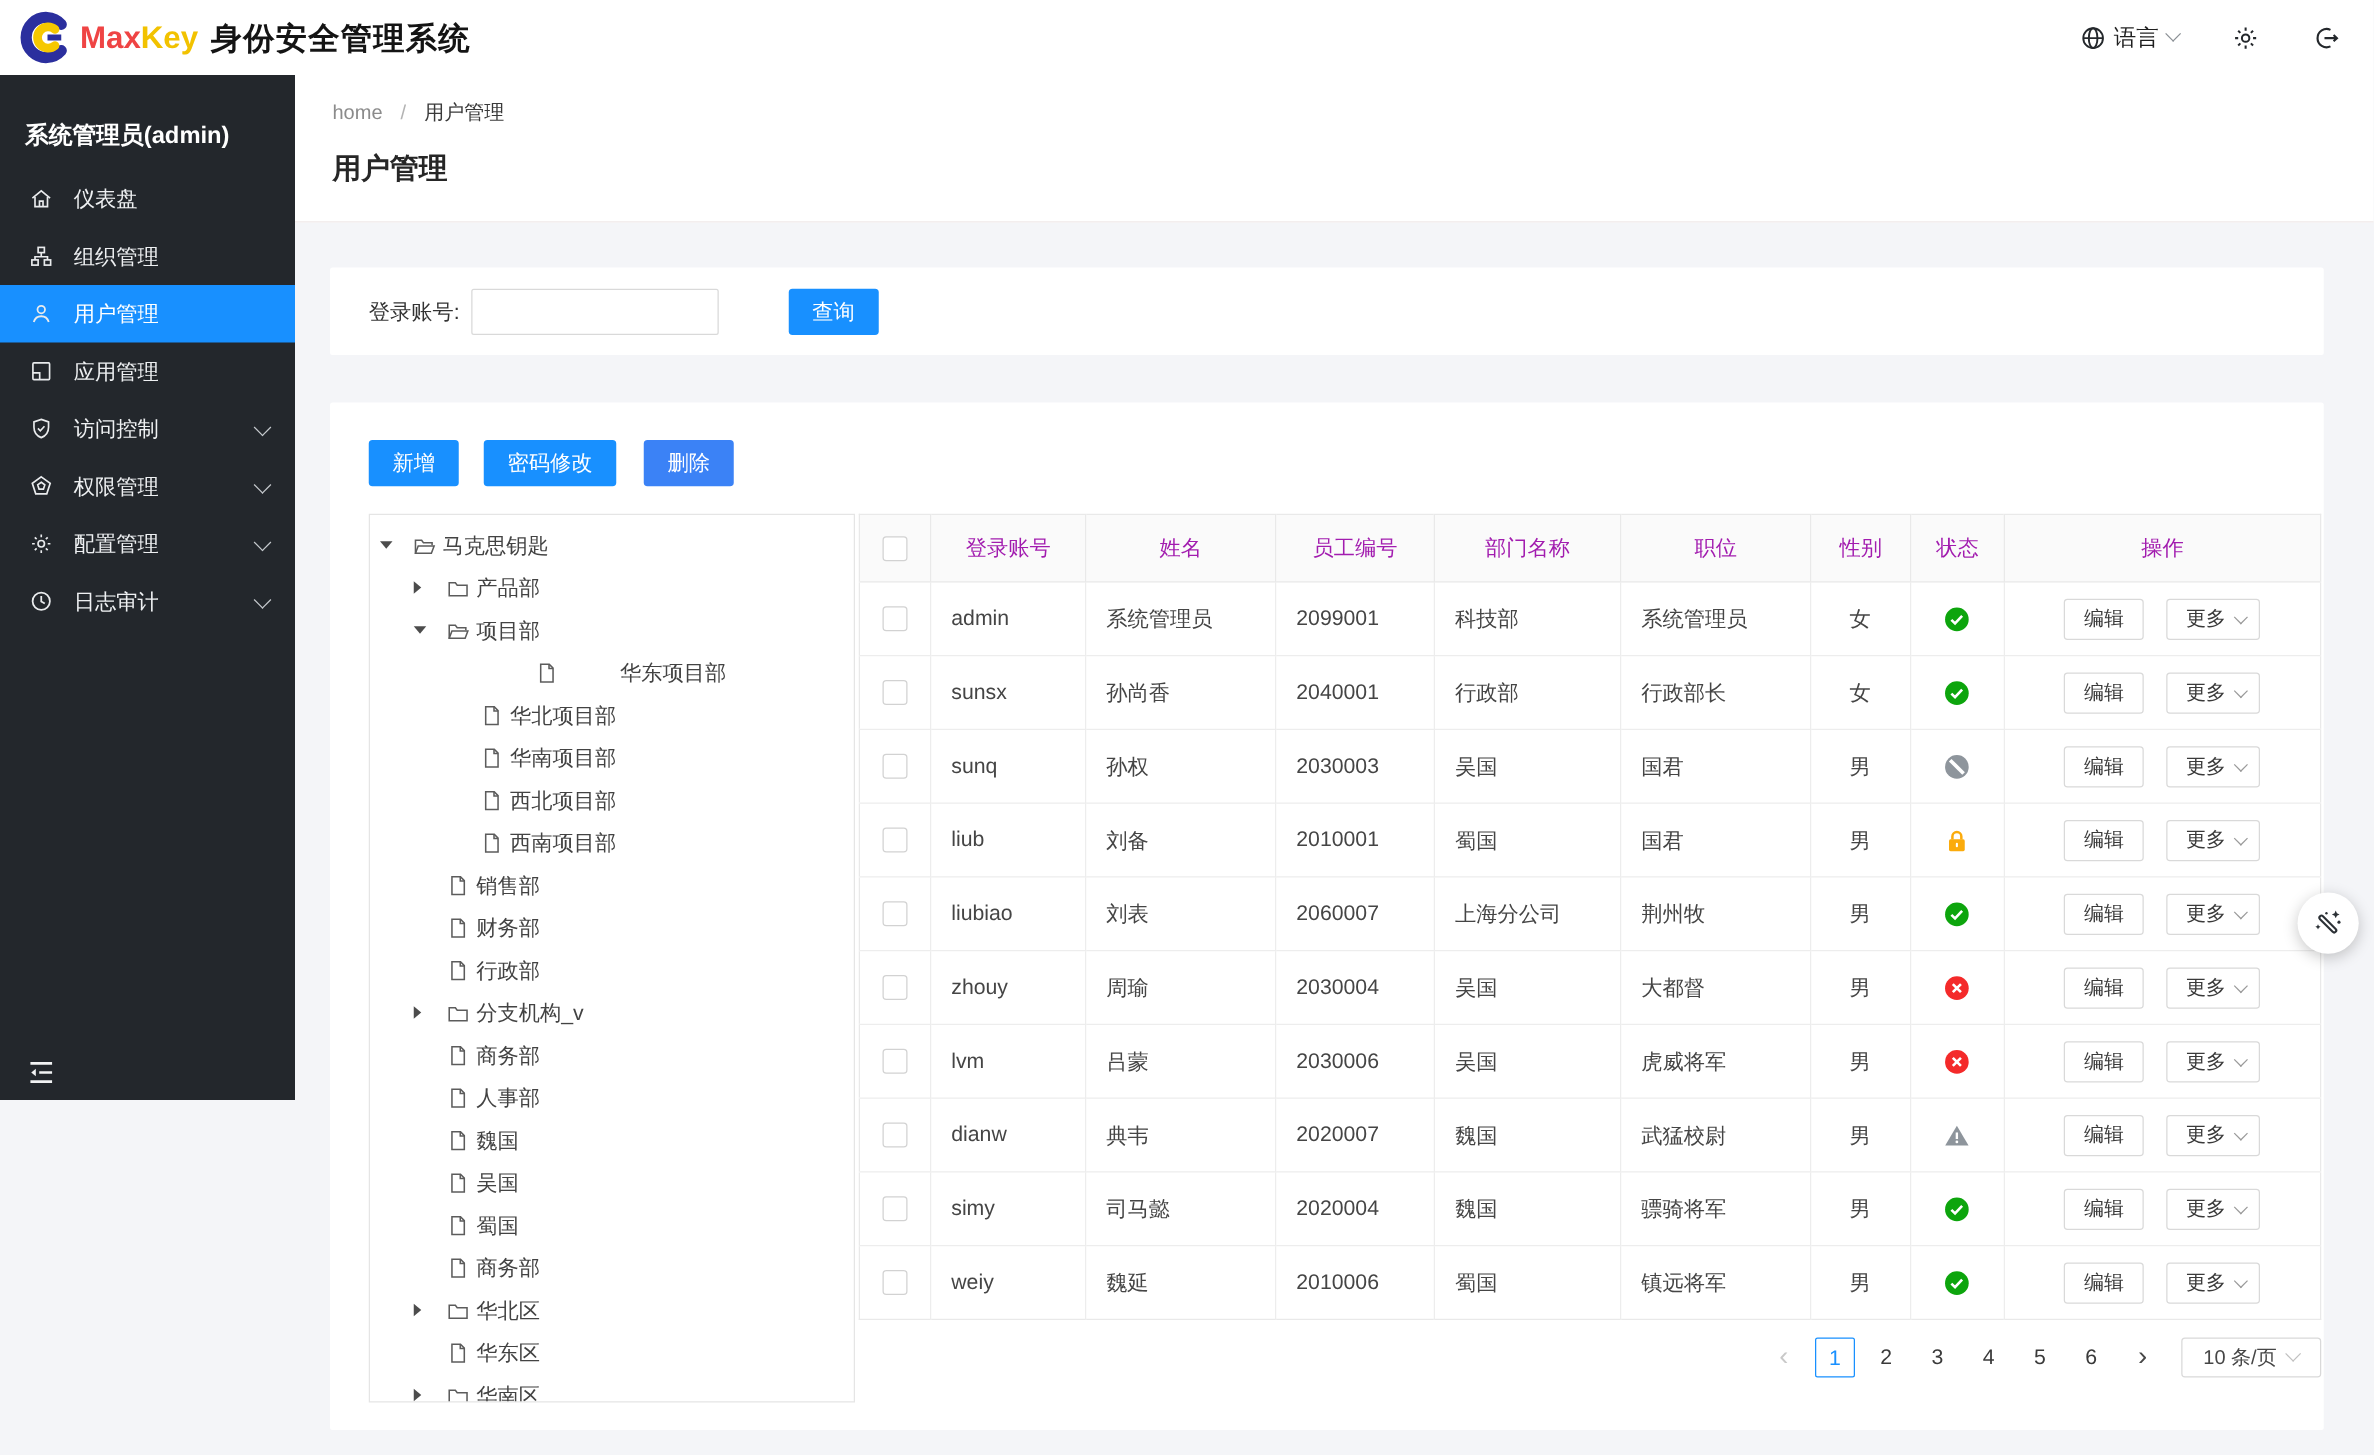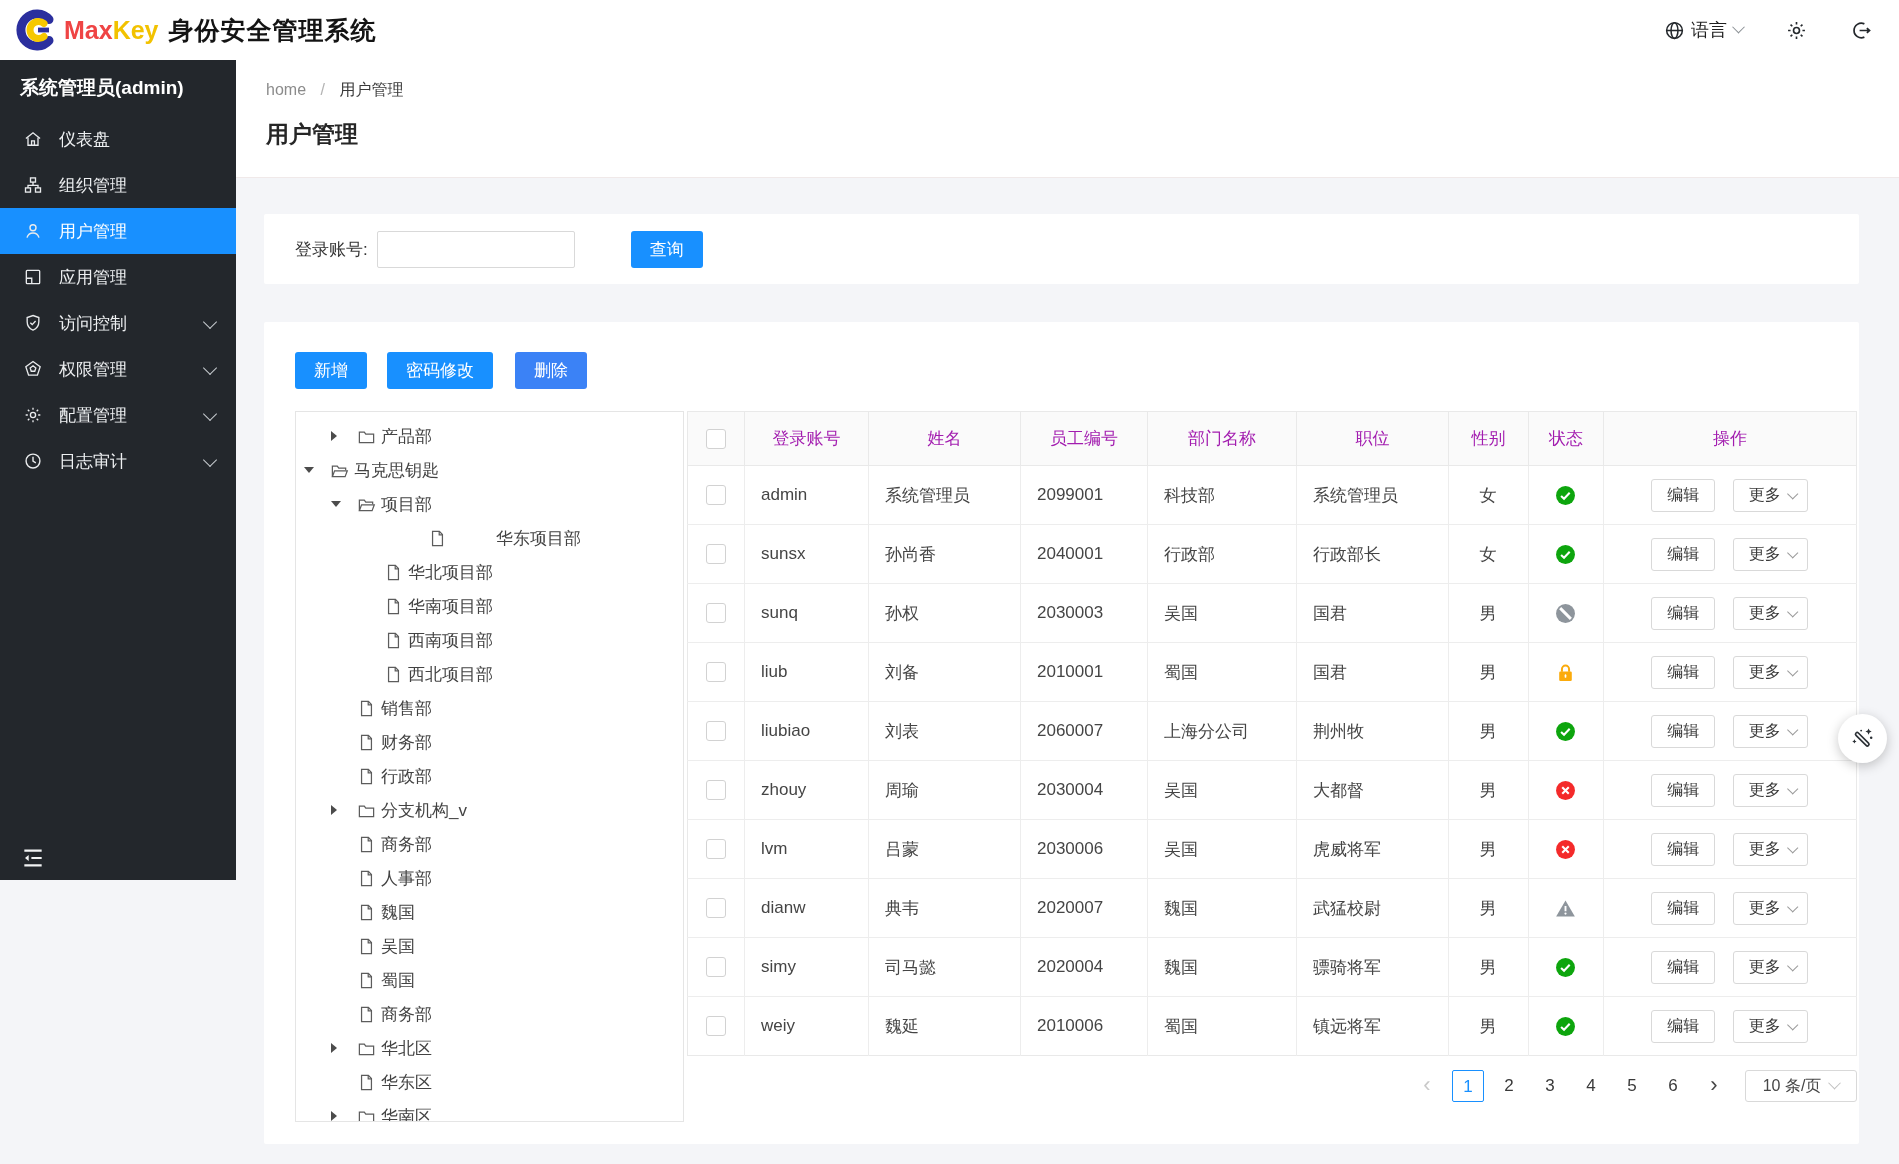--- a/index.html
+++ b/index.html
@@ -18,21 +18,21 @@
   .lang-group{display:flex;align-items:center;cursor:pointer;}
   .lang-group .ticon{margin-right:5px;}
   .lang-label{font-size:18px;color:#1f1f1f;}
   .chev{display:inline-block;width:8px;height:8px;border-right:1.7px solid #8a8f94;border-bottom:1.7px solid #8a8f94;transform:rotate(45deg) translate(-1px,-1px);margin-left:7px;margin-top:-3px;}
   .ticon{width:23px;height:23px;color:#24282c;}
   .ticon svg{width:100%;height:100%;}
   .topbtn{margin-left:42px;background:none;border:none;padding:0;cursor:pointer;display:flex;align-items:center;}
 
   
   .sidebar{position:absolute;top:60px;left:0;width:236px;height:820px;background:#23272c;z-index:4;}
-  .side-user{height:56px;display:flex;align-items:center;padding-left:20px;color:#ffffff;font-weight:700;font-size:19px;}
+  .side-user{height:56px;display:flex;align-items:center;padding-left:20px;color:#ffffff;font-weight:700;font-size:19px;margin-top:20px;}
   .menu-item{height:46px;display:flex;align-items:center;padding-left:23px;color:#eef0f2;font-size:17px;position:relative;cursor:pointer;}
   .menu-item.active{background:#1890ff;color:#fff;}
   .mi-icon{width:20px;height:20px;margin-right:16px;color:#e9ebed;flex:0 0 auto;}
   .mi-icon svg{width:100%;height:100%;}
   .mi-caret{position:absolute;right:21px;top:50%;margin-top:-6px;width:9px;height:9px;border-right:1.6px solid #c6cace;border-bottom:1.6px solid #c6cace;transform:rotate(45deg);}
   .side-collapse{position:absolute;left:20px;bottom:9px;width:26px;height:26px;background:none;border:none;padding:0;cursor:pointer;color:#f2f3f4;}
   .side-collapse svg{width:100%;height:100%;}
 
   
   .main{position:absolute;top:60px;left:236px;right:0;bottom:0;}
@@ -240,41 +240,41 @@
     <section class="main-card">
       <div class="toolbar">
         <button class="btn btn-blue">新增</button>
         <button class="btn btn-blue btn-pwd">密码修改</button>
         <button class="btn btn-red btn-del">删除</button>
       </div>
 
       <div class="content-row">
 
         <div class="tree-panel" id="tree">
-            <div class="tree-row" style="padding-left: 35px;">
-    <span class="caret-box">
-                <span class="caret-right"></span>
-              </span>
-    <span class="node-icon"><svg viewBox="0 0 20 20" fill="none" stroke="currentColor" stroke-width="1.3">
-                  <path d="M2.5 16.5v-11h5.2l1.5 2h8.3v9z"></path>
-                </svg></span>
-    <span class="node-label">产品部</span>
-  </div>
             <div class="tree-row" style="padding-left: 8px;">
     <span class="caret-box">
                 <span class="caret-down"></span>
               </span>
     <span class="node-icon"><svg viewBox="0 0 20 20" fill="none" stroke="currentColor" stroke-width="1.3">
                   <path d="M2.5 16.5v-11h5.2l1.5 2h7.3v2.2"></path>
                   <path d="M2.5 16.5l2.3-6.2h13.4l-2.3 6.2z"></path>
                 </svg></span>
     <span class="node-label">马克思钥匙</span>
   </div>
             <div class="tree-row" style="padding-left: 35px;">
     <span class="caret-box">
+                <span class="caret-right"></span>
+              </span>
+    <span class="node-icon"><svg viewBox="0 0 20 20" fill="none" stroke="currentColor" stroke-width="1.3">
+                  <path d="M2.5 16.5v-11h5.2l1.5 2h8.3v9z"></path>
+                </svg></span>
+    <span class="node-label">产品部</span>
+  </div>
+            <div class="tree-row" style="padding-left: 35px;">
+    <span class="caret-box">
                 <span class="caret-down"></span>
               </span>
     <span class="node-icon"><svg viewBox="0 0 20 20" fill="none" stroke="currentColor" stroke-width="1.3">
                   <path d="M2.5 16.5v-11h5.2l1.5 2h7.3v2.2"></path>
                   <path d="M2.5 16.5l2.3-6.2h13.4l-2.3 6.2z"></path>
                 </svg></span>
     <span class="node-label">项目部</span>
   </div>
             <div class="tree-row" style="padding-left: 62px; gap: 44px;">
     <span class="caret-box"></span>
@@ -299,29 +299,29 @@
                   <path d="M11.8 2.5v3.6h3.4"></path>
                 </svg></span>
     <span class="node-label">华南项目部</span>
   </div>
             <div class="tree-row" style="padding-left: 62px;">
     <span class="caret-box"></span>
     <span class="node-icon"><svg viewBox="0 0 20 20" fill="none" stroke="currentColor" stroke-width="1.3">
                   <path d="M4.8 2.5h7.2l3.2 3.3v11.7H4.8z"></path>
                   <path d="M11.8 2.5v3.6h3.4"></path>
                 </svg></span>
+    <span class="node-label">西北项目部</span>
+  </div>
+            <div class="tree-row" style="padding-left: 62px;">
+    <span class="caret-box"></span>
+    <span class="node-icon"><svg viewBox="0 0 20 20" fill="none" stroke="currentColor" stroke-width="1.3">
+                  <path d="M4.8 2.5h7.2l3.2 3.3v11.7H4.8z"></path>
+                  <path d="M11.8 2.5v3.6h3.4"></path>
+                </svg></span>
     <span class="node-label">西南项目部</span>
-  </div>
-            <div class="tree-row" style="padding-left: 62px;">
-    <span class="caret-box"></span>
-    <span class="node-icon"><svg viewBox="0 0 20 20" fill="none" stroke="currentColor" stroke-width="1.3">
-                  <path d="M4.8 2.5h7.2l3.2 3.3v11.7H4.8z"></path>
-                  <path d="M11.8 2.5v3.6h3.4"></path>
-                </svg></span>
-    <span class="node-label">西北项目部</span>
   </div>
             <div class="tree-row" style="padding-left: 35px;">
     <span class="caret-box"></span>
     <span class="node-icon"><svg viewBox="0 0 20 20" fill="none" stroke="currentColor" stroke-width="1.3">
                   <path d="M4.8 2.5h7.2l3.2 3.3v11.7H4.8z"></path>
                   <path d="M11.8 2.5v3.6h3.4"></path>
                 </svg></span>
     <span class="node-label">销售部</span>
   </div>
             <div class="tree-row" style="padding-left: 35px;">

